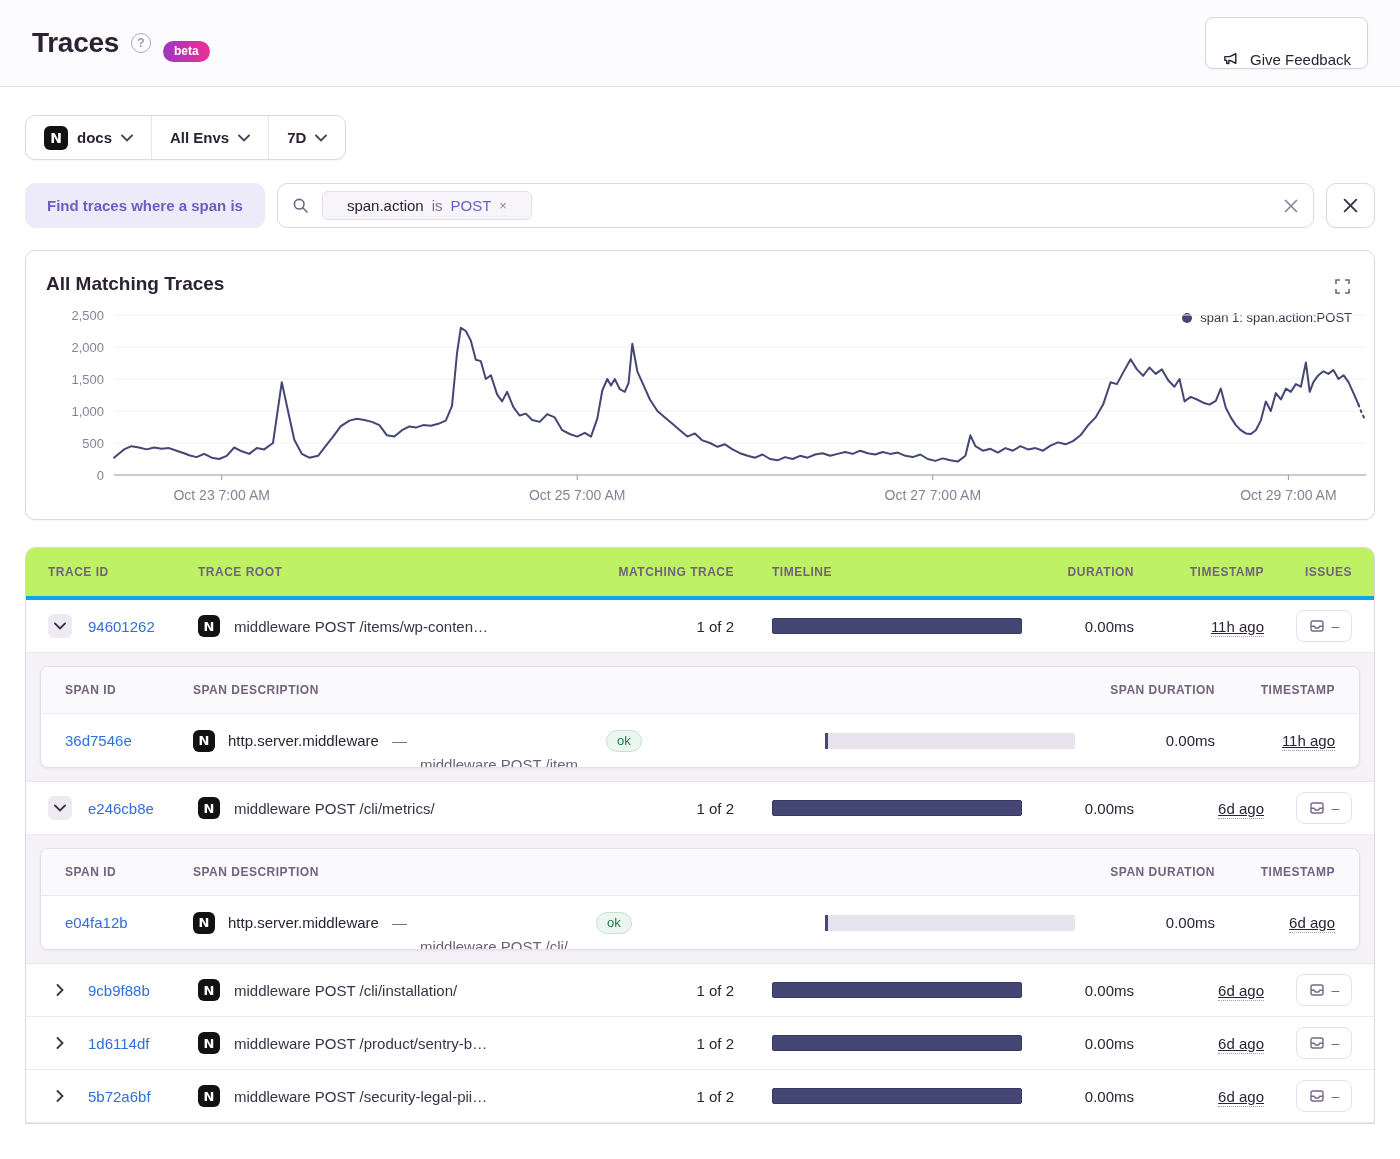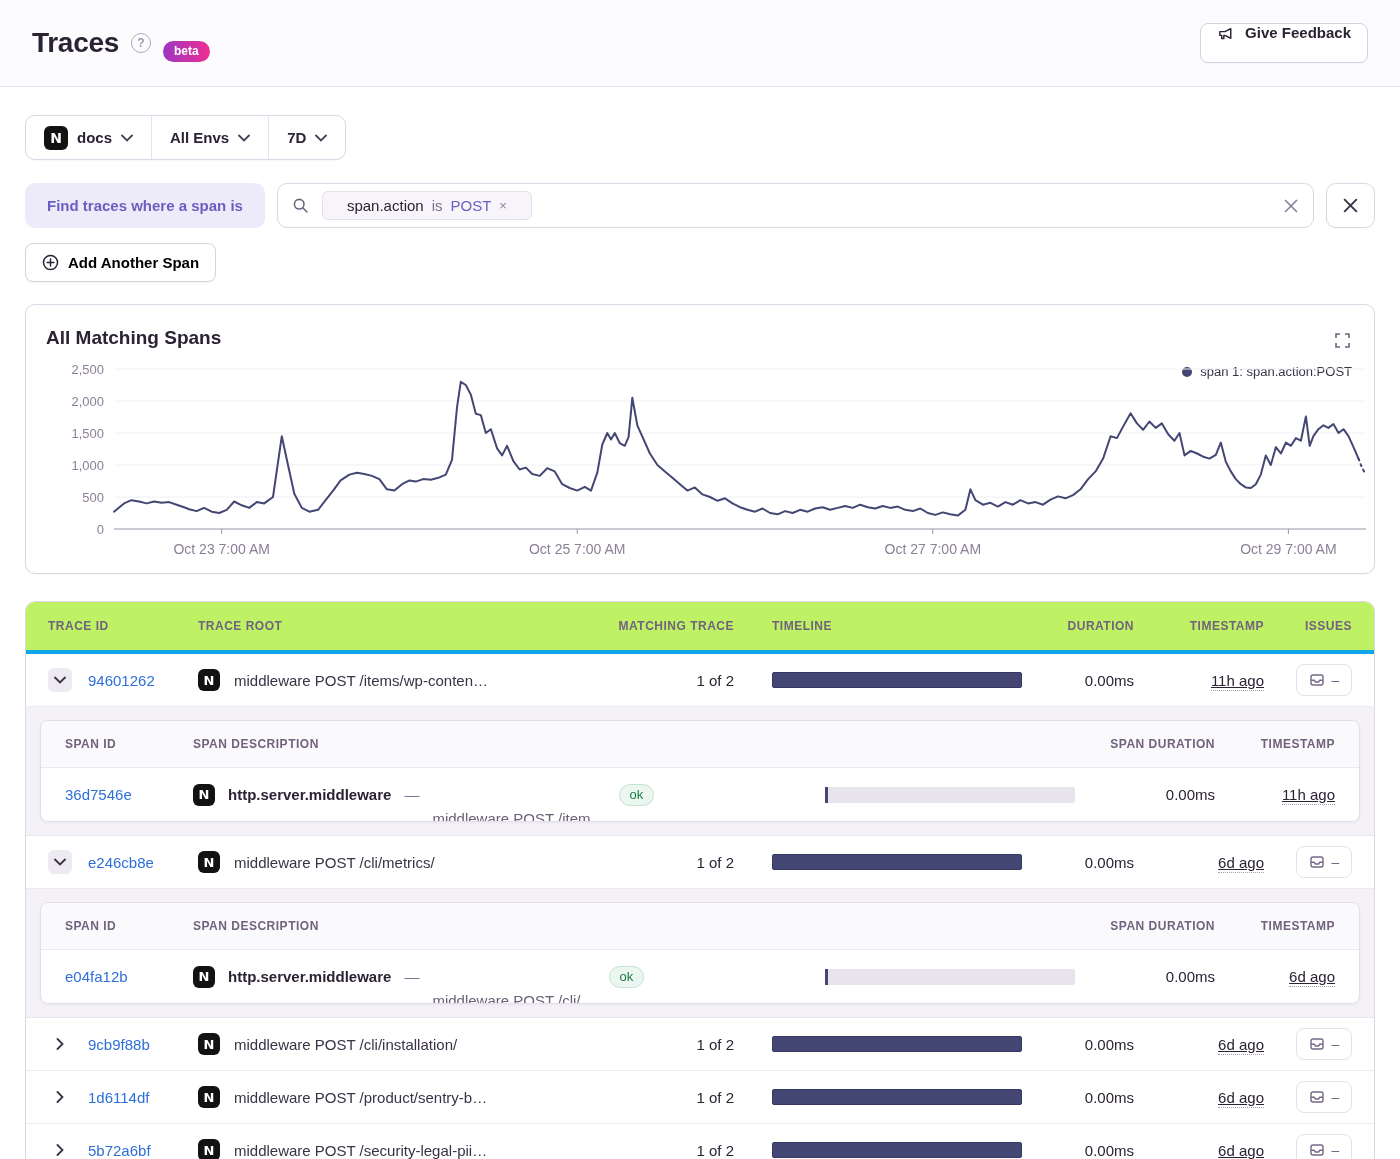--- a/index.html
+++ b/index.html
@@ -9,23 +9,23 @@
   
   .page-header { height: 87px; background: #fcfbfd; border-bottom: 1px solid #e7e3ec;
     display: flex; align-items: center; padding: 0 32px; }
   .page-title { font-size: 28px; font-weight: 700; letter-spacing: -0.3px; }
   .help-icon { width: 20px; height: 20px; border: 1.6px solid #b3a8c0; border-radius: 50%;
     color: #a095ae; font-size: 12px; font-weight: 700; display: inline-flex; align-items: center;
     justify-content: center; margin-left: 12px; }
   .beta-badge { margin-left: 12px; padding: 3px 11px 4px; border-radius: 11px; color: #fff;
     font-size: 12px; font-weight: 700; background: linear-gradient(90deg, #9c36c5, #ef2f92); margin-top: 16px; }
   .spacer { flex: 1; }
-  .feedback-btn { display: flex; align-items: flex-start; gap: 9px; height: 40px; padding: 0 16px;
+  .feedback-btn { display: flex; align-items: flex-end; gap: 9px; height: 52px; padding: 0 16px;
     background: #fff; border: 1px solid #d8d1e0; border-radius: 8px; font-size: 15px;
-    font-weight: 700; color: #2b2233; cursor: pointer; box-shadow: 0 1px 2px rgba(43,34,51,0.04); }
+    font-weight: 400; color: #2b2233; cursor: pointer; box-shadow: 0 1px 2px rgba(43,34,51,0.04); }
 
   .body-area { padding: 28px 25px 0; }
 
   
   .filter-bar { display: inline-flex; align-items: stretch; height: 45px; background: #fff;
     border: 1px solid #ddd6e4; border-radius: 10px; box-shadow: 0 1px 2px rgba(43,34,51,0.04); }
   .filter-seg { display: flex; align-items: center; gap: 9px; padding: 0 18px; cursor: pointer;
     font-size: 15px; font-weight: 700; }
   .filter-seg + .filter-seg { border-left: 1px solid #e7e2ec; }
   .nlogo { width: 24px; height: 24px; border-radius: 6px; background: #121212; color: #fff;
@@ -92,21 +92,21 @@
 
   
   .sub-wrap { background: #f4f2f7; border-bottom: 1px solid #e9e5ee; padding: 13px 14px; }
   .sub-card { background: #fff; border: 1px solid #e2dde9; border-radius: 8px; overflow: hidden;
     box-shadow: 0 1px 3px rgba(43,34,51,0.05); }
   .sgrid { display: grid; grid-template-columns: 128px minmax(0,1fr) 268px 140px 120px;
     align-items: center; padding: 0 24px; }
   .shead { height: 47px; background: #faf9fb; border-bottom: 1px solid #eceaf0; }
   .srow { height: 53px; font-size: 15px; }
   .desc-wrap { display: flex; align-items: center; gap: 13px; min-width: 0; }
-  .op-name { font-weight: 700; white-space: nowrap; text-align: right; }
+  .op-name { font-weight: 400; white-space: nowrap; text-align: right; }
   .desc-dash { color: #80708f; }
   .desc-text { color: #6b6176; white-space: nowrap; overflow: hidden; text-overflow: ellipsis; margin-top: 48px; }
   .ok-badge { flex: none; font-size: 13px; color: #1d7a46; background: #ecf6f0;
     border: 1px solid #c6e3d2; border-radius: 12px; padding: 2px 10px 3px; }
   .sub-tl { padding-left: 18px; }
   .bar-span { position: relative; width: 250px; height: 16px; background: #e8e4ee;
     border-radius: 2px; }
   .bar-span::before { content: ""; position: absolute; left: 0; top: 0; bottom: 0; width: 3px;
     background: #444674; }
   svg.icon { display: block; }
@@ -172,31 +172,24 @@
           </svg>
       </span>
     </div>
     <div class="close-btn">
       <svg class="icon" width="17" height="17" viewBox="0 0 16 16">
           <path d="M2.5 2.5l11 11M13.5 2.5l-11 11" stroke="#3a3246" stroke-width="1.8" stroke-linecap="round"></path>
         </svg>
     </div>
   </div>
 
-  <button class="add-span-btn">
-    <svg class="icon" width="17" height="17" viewBox="0 0 16 16">
-        <circle cx="8" cy="8" r="6.6" fill="none" stroke="#2b2233" stroke-width="1.4"></circle>
-        <path d="M8 4.8v6.4M4.8 8h6.4" stroke="#2b2233" stroke-width="1.4" stroke-linecap="round"></path>
-      </svg>
-    <span>Add Another Span</span>
-  </button>
 
   
   <div class="chart-panel">
-    <div class="chart-title">All Matching Spans</div>
+    <div class="chart-title">All Matching Traces</div>
     <span class="expand-icon">
       <svg class="icon" width="15" height="15" viewBox="0 0 15 15">
           <path d="M1 5V1h4M10 1h4v4M14 10v4h-4M5 14H1v-4" fill="none" stroke="#6f6380" stroke-width="1.6"></path>
         </svg>
     </span>
     <div class="chart-legend">
       <span class="legend-dot" style="background: rgb(68, 70, 116);"></span>
       <span>span 1: span.action:POST</span>
     </div>
     <svg id="spans-chart" class="chart-canvas" viewBox="0 0 1350 212" preserveAspectRatio="none">

